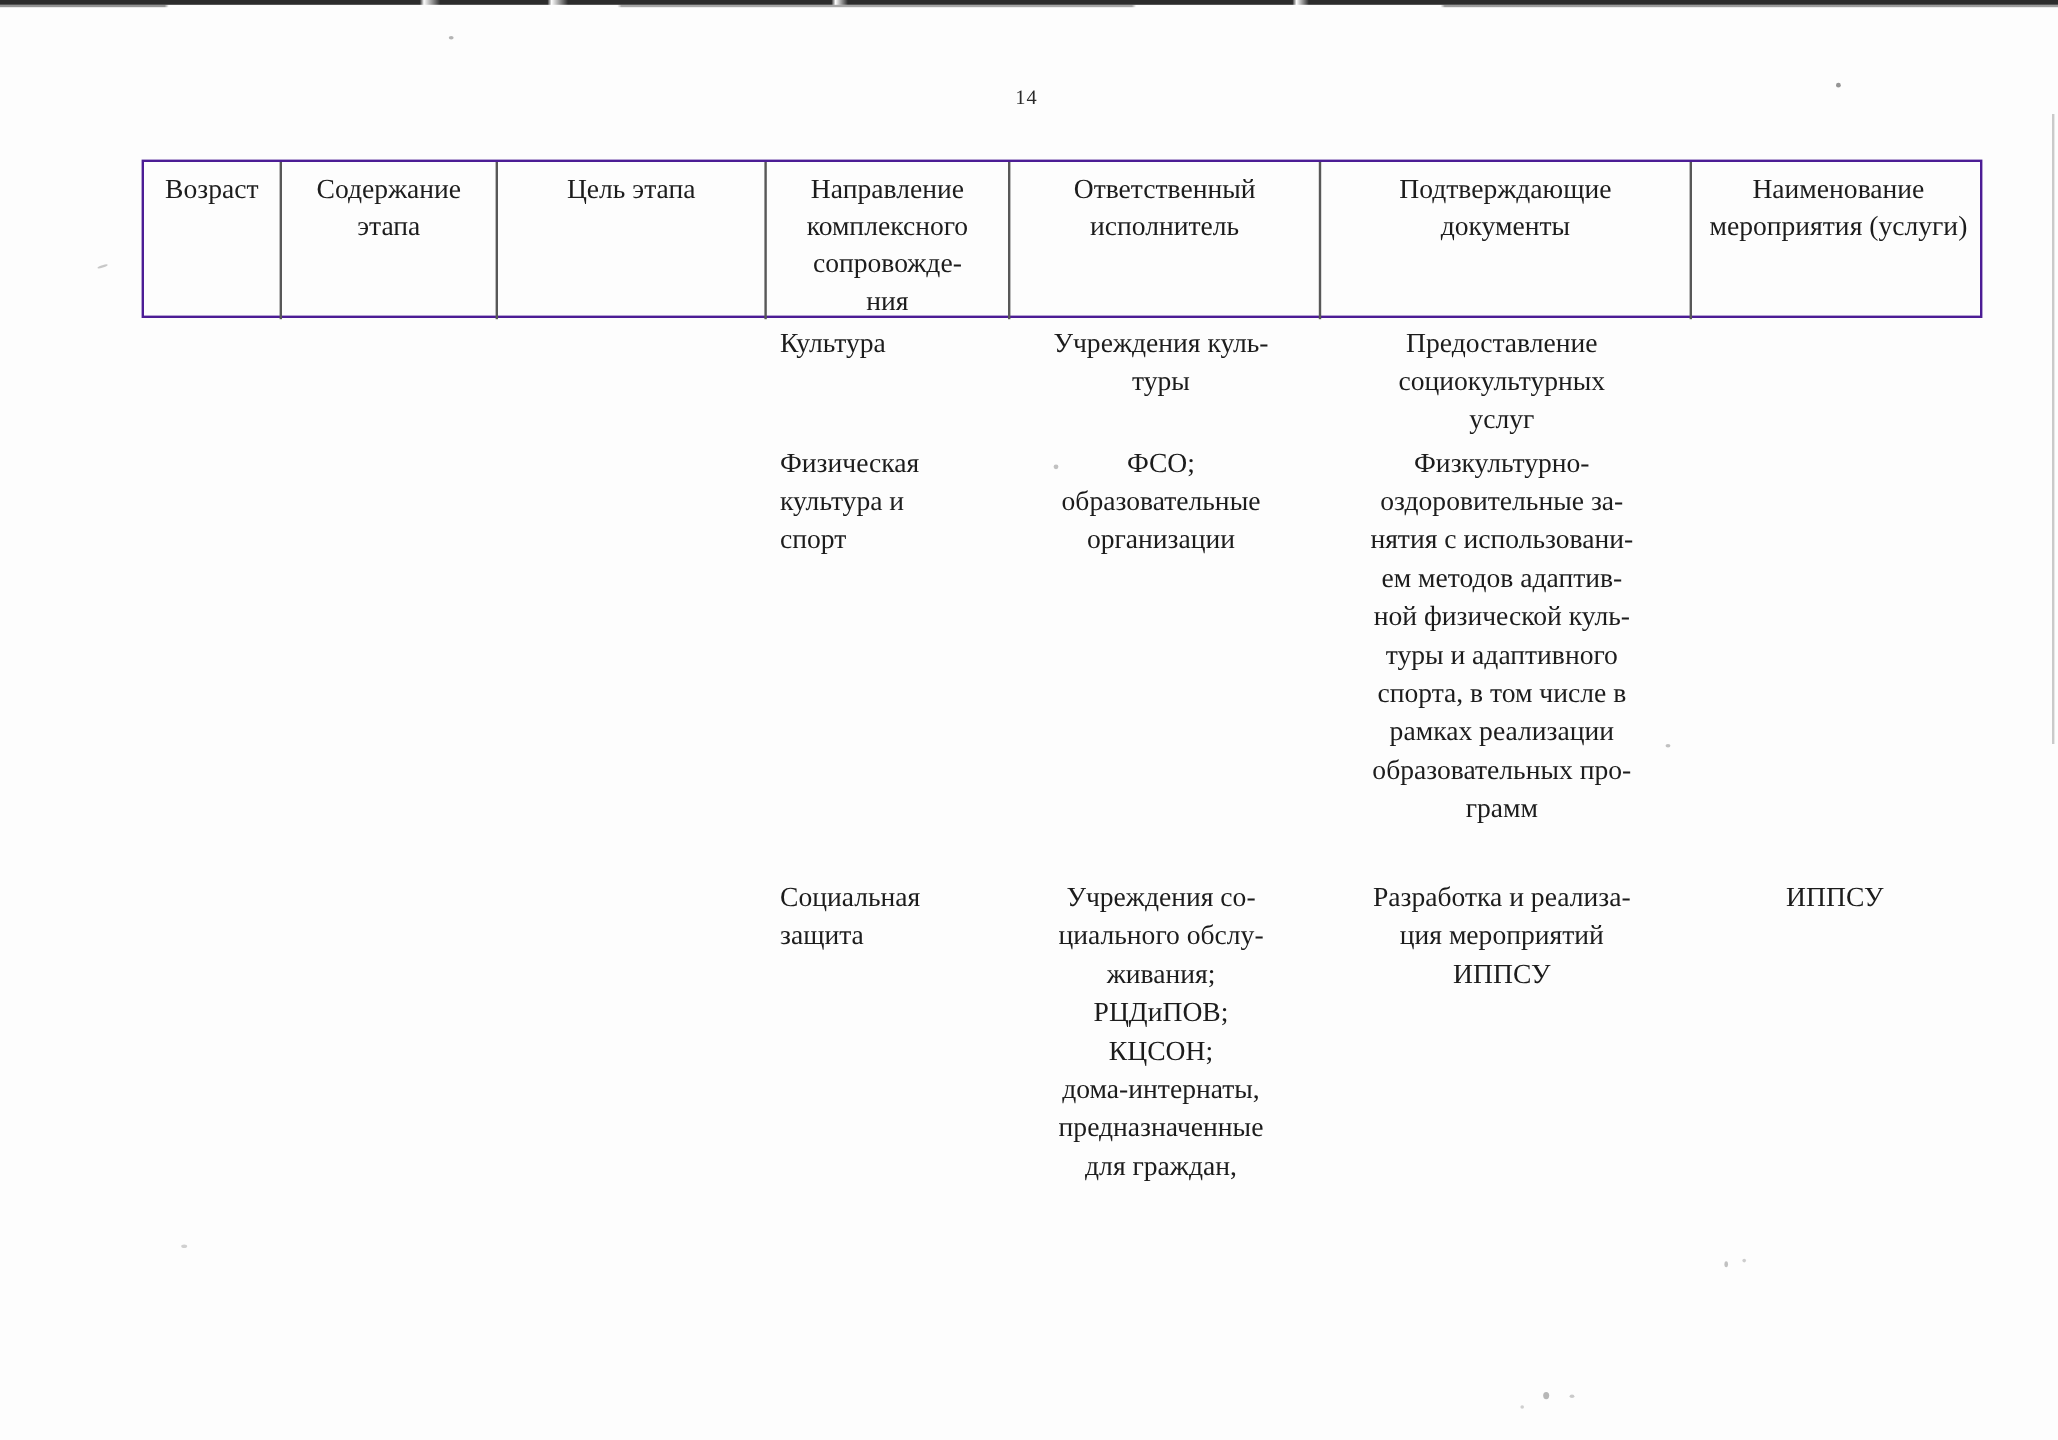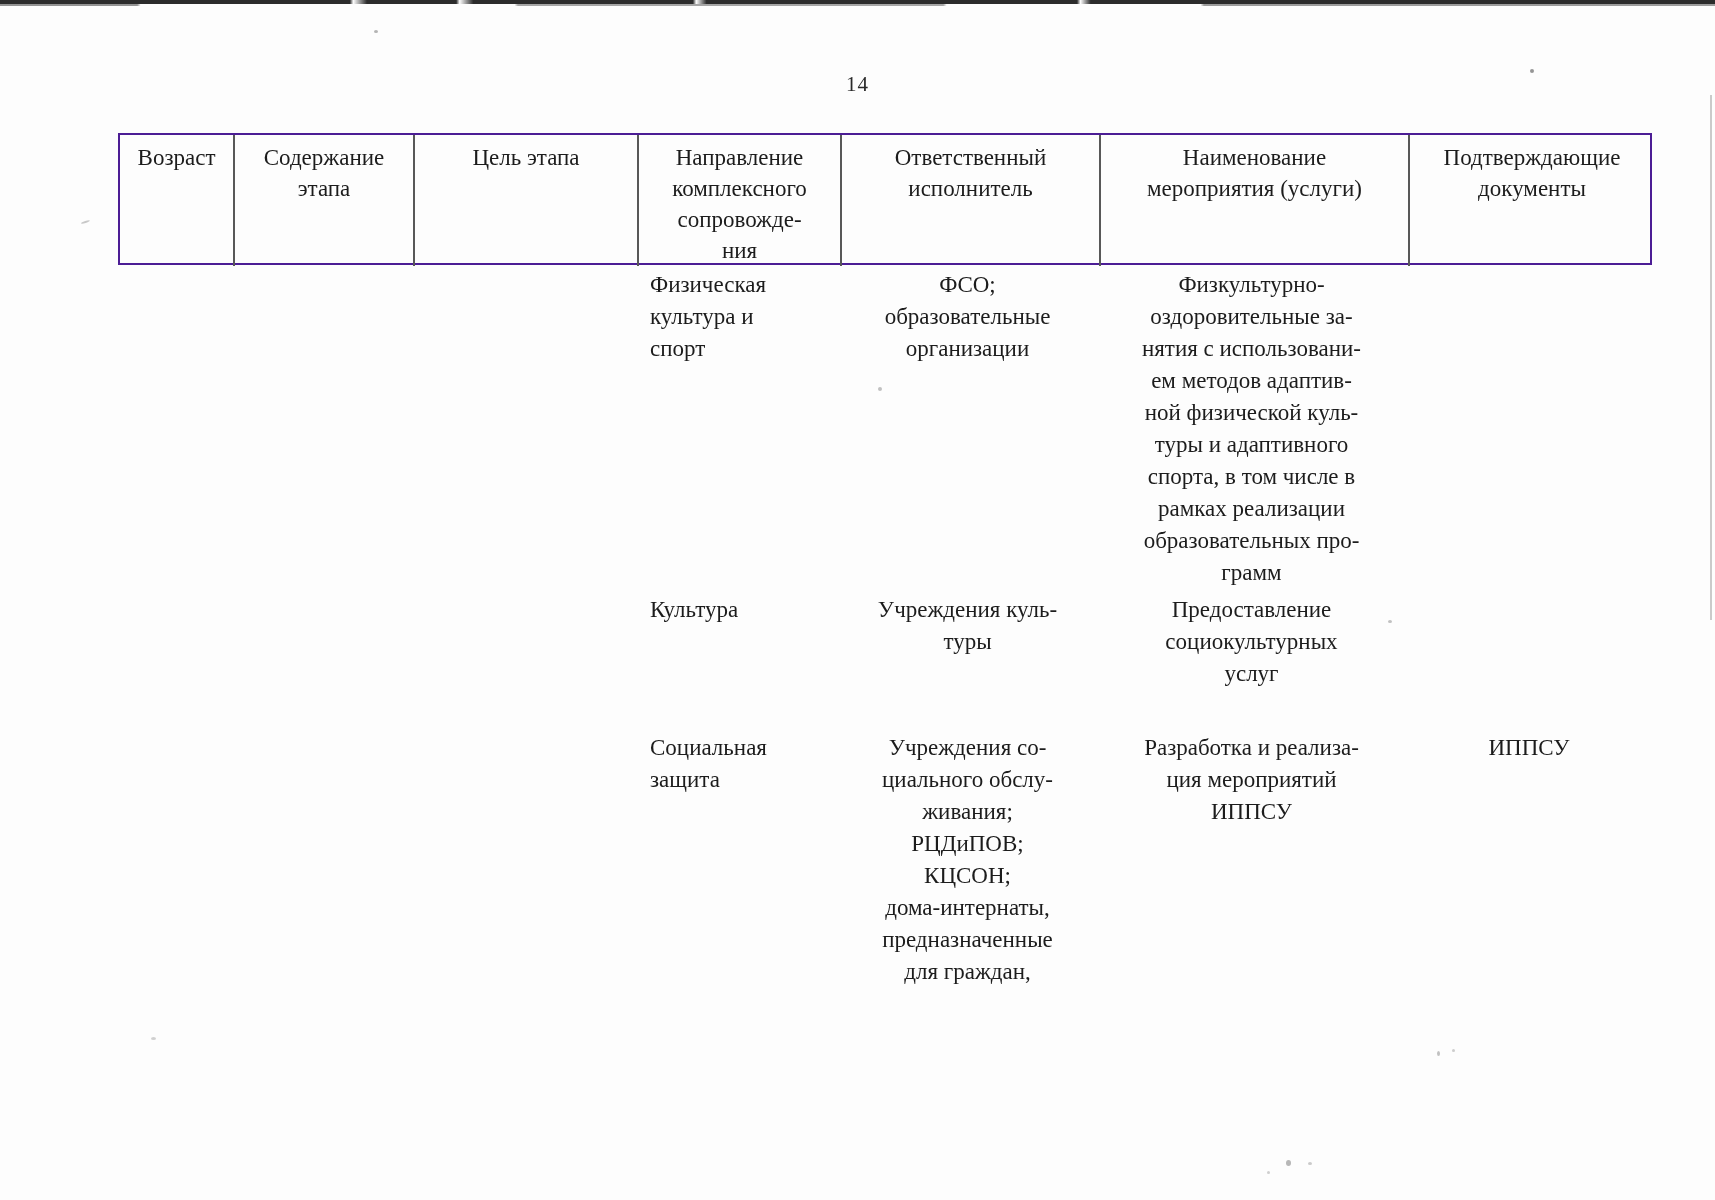--- a/index.html
+++ b/index.html
@@ -24,21 +24,21 @@
   }
   .scan-line-top2 {
     position: absolute; left: 0; top: 4px; width: 1715px; height: 2px;
     background: linear-gradient(90deg,
       rgba(60,60,60,.55) 0%, rgba(60,60,60,.55) 8%, transparent 8.2%,
       transparent 30%, rgba(60,60,60,.45) 30.2%, rgba(60,60,60,.45) 55%,
       transparent 55.2%, transparent 70%, rgba(60,60,60,.5) 70.2%, rgba(60,60,60,.5) 100%);
   }
   .page-number {
     position: absolute; left: 846px; top: 72px; width: 40px;
-    font-size: 21px; letter-spacing: 1px; color: #2a2a2a;
+    font-size: 17px; letter-spacing: 1px; color: #2a2a2a;
   }
   .doc-table { position: absolute; left: 118px; top: 133px; width: 1534px; }
   .grid-row {
     display: grid;
     grid-template-columns: 113px 180px 224px 203px 259px 309px 246px;
   }
   .header-row { border: 2px solid #4c1d95; height: 132px; box-sizing: border-box; }
   .hcell {
     box-sizing: border-box;
     padding-top: 7px;
@@ -85,24 +85,37 @@
       <div class="hcell">Возраст</div>
       <div class="hcell">Содержание
 этапа</div>
       <div class="hcell">Цель этапа</div>
       <div class="hcell">Направление
 комплексного
 сопровожде-
 ния</div>
       <div class="hcell">Ответственный
 исполнитель</div>
+      <div class="hcell">Подтверждающие
+документы</div>
       <div class="hcell">Наименование
 мероприятия (услуги)</div>
-      <div class="hcell">Подтверждающие
-документы</div>
+    </div>
+
+    <div class="grid-row body-row r2">
+      <div class="bcell"></div>
+      <div class="bcell"></div>
+      <div class="bcell"></div>
+      <div class="bcell left">Культура</div>
+      <div class="bcell">Учреждения куль-
+туры</div>
+      <div class="bcell">Предоставление
+социокультурных
+услуг</div>
+      <div class="bcell"></div>
     </div>
 
     <div class="grid-row body-row r1">
       <div class="bcell"></div>
       <div class="bcell"></div>
       <div class="bcell"></div>
       <div class="bcell left">Физическая
 культура и
 спорт</div>
       <div class="bcell">ФСО;
@@ -111,33 +124,20 @@
       <div class="bcell">Физкультурно-
 оздоровительные за-
 нятия с использовани-
 ем методов адаптив-
 ной физической куль-
 туры и адаптивного
 спорта, в том числе в
 рамках реализации
 образовательных про-
 грамм</div>
-      <div class="bcell"></div>
-    </div>
-
-    <div class="grid-row body-row r2">
-      <div class="bcell"></div>
-      <div class="bcell"></div>
-      <div class="bcell"></div>
-      <div class="bcell left">Культура</div>
-      <div class="bcell">Учреждения куль-
-туры</div>
-      <div class="bcell">Предоставление
-социокультурных
-услуг</div>
       <div class="bcell"></div>
     </div>
 
     <div class="grid-row body-row r3">
       <div class="bcell"></div>
       <div class="bcell"></div>
       <div class="bcell"></div>
       <div class="bcell left">Социальная
 защита</div>
       <div class="bcell">Учреждения со-

